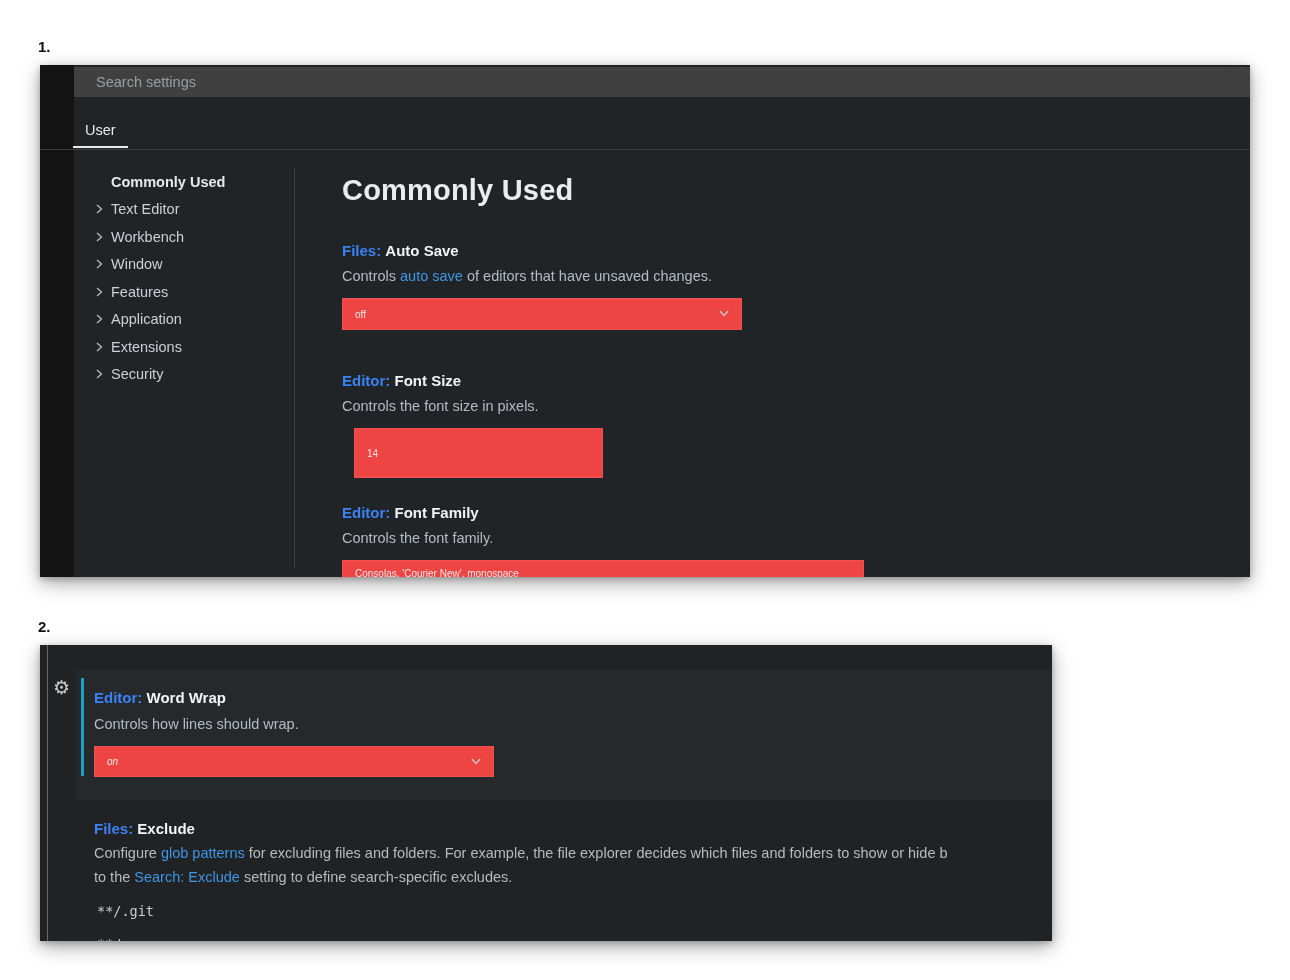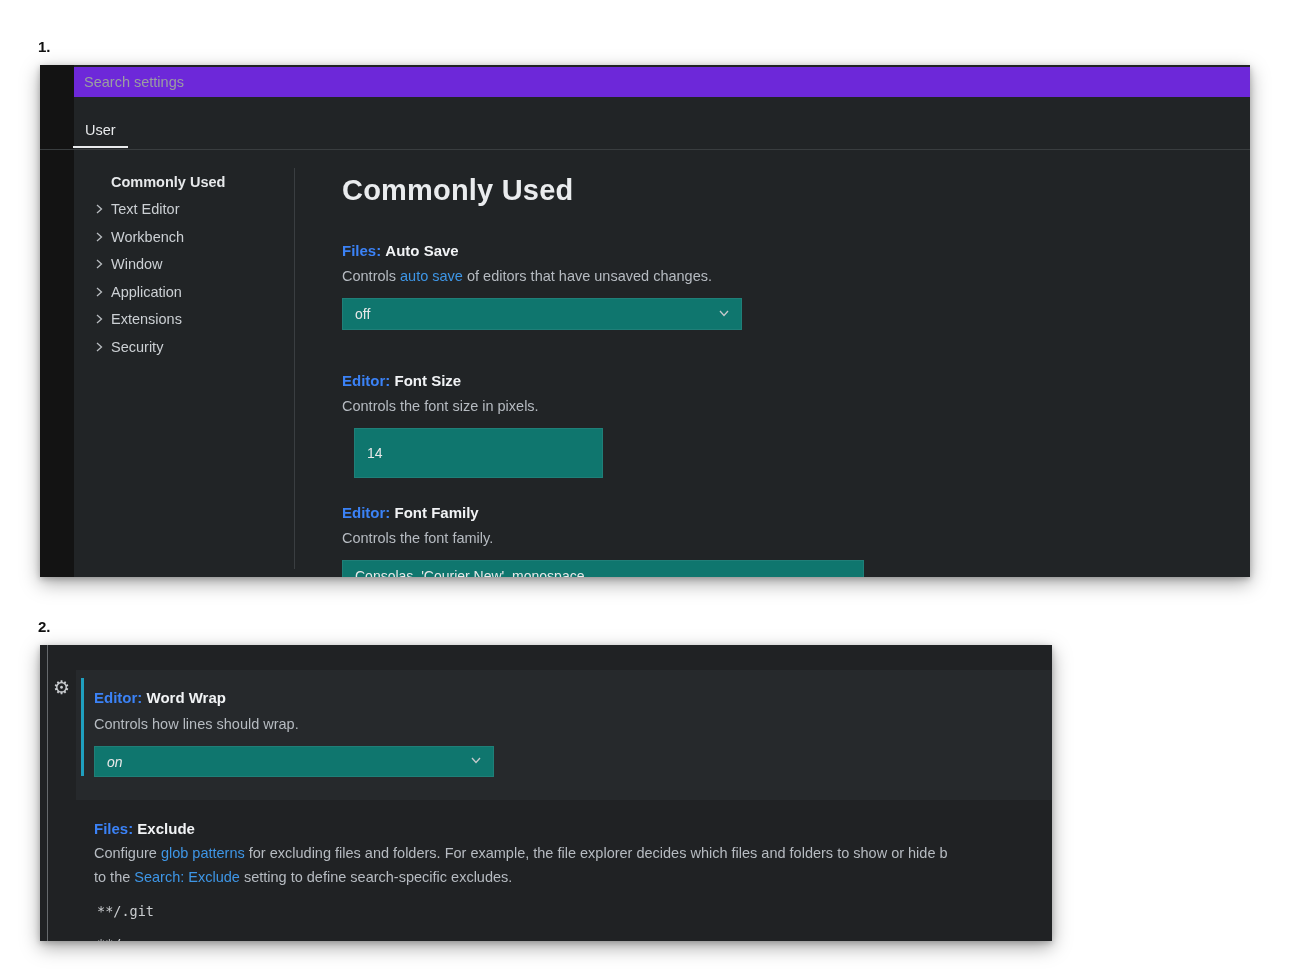--- a/index.html
+++ b/index.html
@@ -8,22 +8,22 @@
   .fig-label { position:absolute; font-size:15px; font-weight:bold; color:#111111; }
 
   .panel { position:absolute; background:#212426; overflow:hidden;
            box-shadow:0 6px 18px rgba(0,0,0,0.35), 0 2px 6px rgba(0,0,0,0.22); }
   #panel1 { left:40px; top:65px; width:1210px; height:512px; }
   #panel2 { left:40px; top:645px; width:1012px; height:296px; background:#202224; }
 
   
   .left-strip { position:absolute; left:0; top:0; width:34px; height:100%; background:#131313; }
   .search-input { position:absolute; left:34px; top:2px; width:1176px; height:30px;
-                  background:#6d28d9; border:none; outline:none; color:#d6d6d6;
-                  font-size:14.5px; padding:0 10px; font-family:"Liberation Sans", sans-serif; }
+                  background:#404040; border:none; outline:none; color:#d6d6d6;
+                  font-size:14.5px; padding:0 22px; font-family:"Liberation Sans", sans-serif; }
   .search-input::placeholder { color:#9b9ea1; }
   .tab-label { position:absolute; left:45px; top:57px; font-size:14.5px; color:#e8eaec; cursor:pointer; }
   .tab-underline { position:absolute; left:33px; top:81px; width:55px; height:2px; background:#e8eaec; }
   .tabbar-border { position:absolute; left:0; top:84px; width:100%; height:1px; background:#393d3f; }
 
   
   .toc { position:absolute; left:0; top:103px; width:254px; }
   .toc-item { position:relative; height:27.5px; display:flex; align-items:center; cursor:pointer;
               color:#ccd0d4; font-size:14.5px; }
   .toc-item .chev { position:absolute; left:53px; width:12px; height:12px; display:flex; align-items:center; }
@@ -32,22 +32,22 @@
   .toc-divider { position:absolute; left:254px; top:103px; bottom:8px; width:1px; background:#3a3e41; }
 
   
   .content { position:absolute; left:302px; top:0; right:0; bottom:0; }
   .page-h1 { position:absolute; left:0; top:109px; font-size:29px; font-weight:600; color:#eaecee; letter-spacing:0.2px; }
   .set-label { position:absolute; font-size:15px; white-space:nowrap; }
   .set-label .cat { font-weight:700; color:#3b82f6; }
   .set-label .nm  { font-weight:bold; color:#f1f3f5; }
   .set-desc { position:absolute; font-size:14.5px; color:#b6bbc1; white-space:nowrap; }
   .lnk { color:#3e96e6; cursor:pointer; }
-  .ctrl { background:#0f766e; border:1px solid rgba(255,255,255,0.07); color:#e8e8e8;
-          font-size:14px; display:flex; align-items:center; padding:0 12px; cursor:pointer; }
+  .ctrl { background:#ef4444; border:1px solid rgba(255,255,255,0.07); color:#e8e8e8;
+          font-size:10px; display:flex; align-items:center; padding:0 12px; cursor:pointer; }
   .ctrl .chev-dn { position:absolute; right:10px; }
 
   
   .p2-vline { position:absolute; left:7px; top:0; bottom:0; width:1px; background:#666a6d; }
   .gear { position:absolute; left:13px; top:33px; font-size:19px; color:#c8cbce; line-height:1; cursor:pointer; }
   .ww-row { position:absolute; left:36px; right:0; top:25px; height:130px; background:#26292c; }
   .modified-bar { position:absolute; left:41px; top:33px; width:3px; height:98px; background:#1f9fbf; }
   .mono-line { position:absolute; font-family:"DejaVu Sans Mono", monospace; font-size:13.5px; color:#c9cccf; white-space:nowrap; }
   .clip-line { overflow:hidden; right:0; }
 </style>
@@ -86,20 +86,28 @@
         </span>
       <span class="lbl">Workbench</span>
     </div>
     <div class="toc-item">
       <span class="chev">
           <svg width="12" height="12" viewBox="0 0 12 12">
             <polyline points="4,2 8.5,6 4,10" fill="none" stroke="#b9bdc1" stroke-width="1.3"></polyline>
           </svg>
         </span>
       <span class="lbl">Window</span>
+    </div>
+    <div class="toc-item">
+      <span class="chev">
+          <svg width="12" height="12" viewBox="0 0 12 12">
+            <polyline points="4,2 8.5,6 4,10" fill="none" stroke="#b9bdc1" stroke-width="1.3"></polyline>
+          </svg>
+        </span>
+      <span class="lbl">Features</span>
     </div>
     <div class="toc-item">
       <span class="chev">
           <svg width="12" height="12" viewBox="0 0 12 12">
             <polyline points="4,2 8.5,6 4,10" fill="none" stroke="#b9bdc1" stroke-width="1.3"></polyline>
           </svg>
         </span>
       <span class="lbl">Application</span>
     </div>
     <div class="toc-item">

